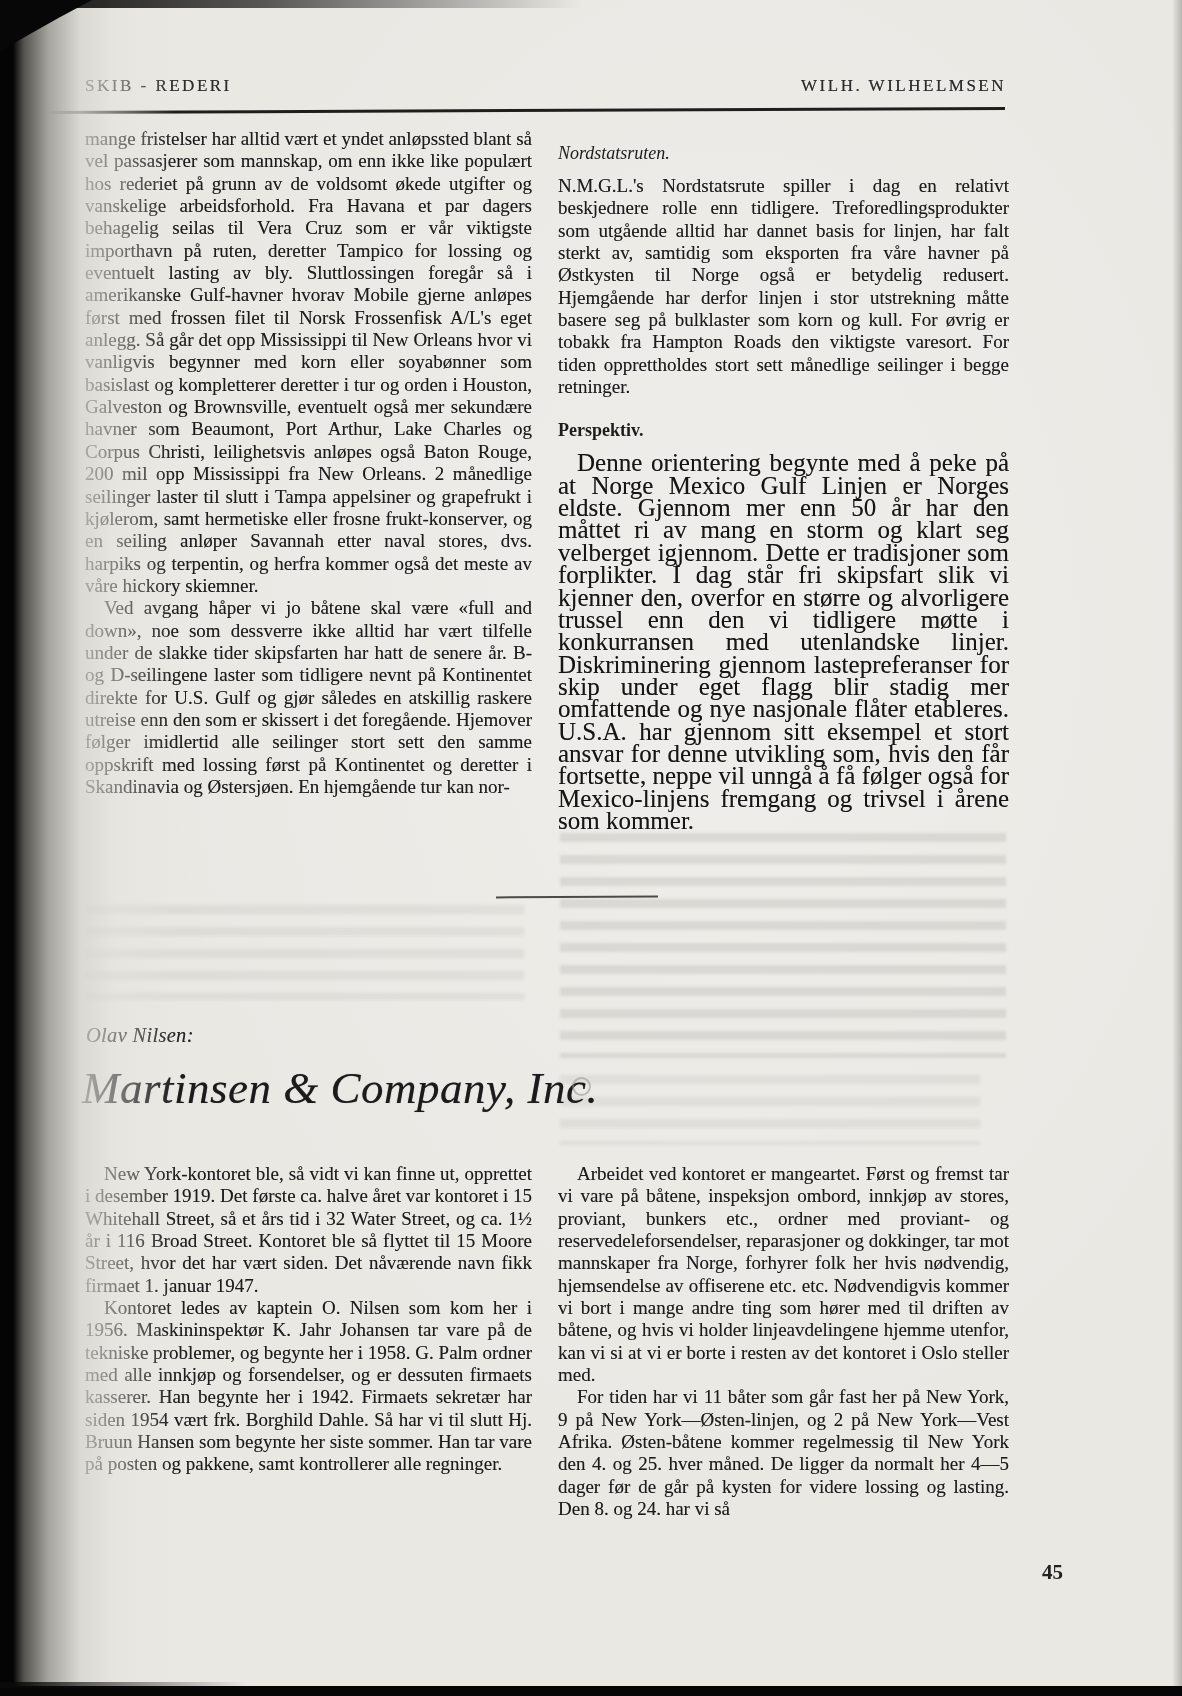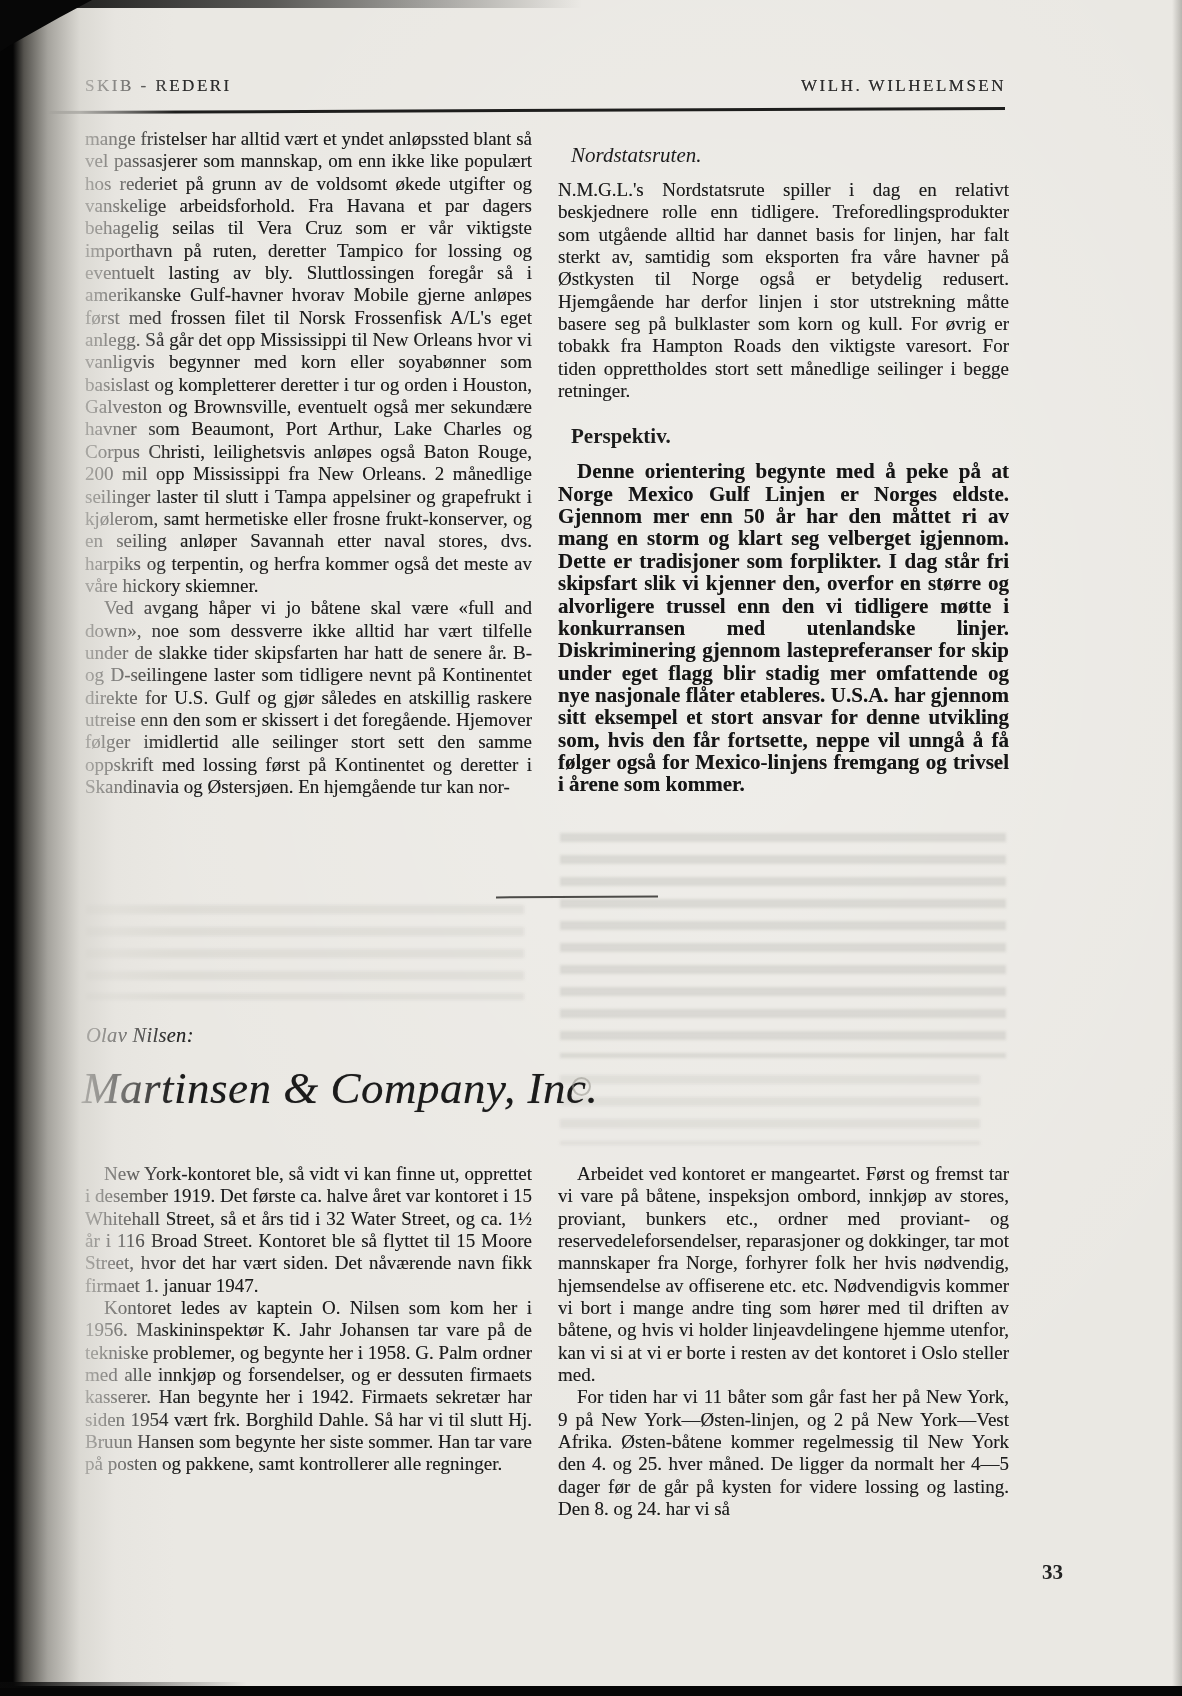--- a/index.html
+++ b/index.html
@@ -37,22 +37,22 @@
   .hdr-rule{ position:absolute; left:38px; top:109px; width:967px; height:3px; background:#1e1e1d;
     transform:rotate(-0.25deg); z-index:3;}
   .cols{ position:absolute; display:flex; gap:26px; z-index:2; }
   .cols-top{ left:85px; top:128px; width:924px; }
   .cols-bottom{ left:85px; top:1163px; width:924px; }
   .col-l{ width:447px; }
   .col-r{ width:451px; }
   p.body-text{ margin:0; font-size:19px; line-height:22.35px; text-align:justify;
     text-shadow:0 0 0.5px rgba(25,25,25,0.45); }
   p.indent{ text-indent:19px; }
-  p.bold{ font-weight:bold; font-size:21px; color:#151515; }
-  .subhead{ margin:15px 0 11px 13px; font-size:21px; }
+  p.bold{ font-weight:normal; font-size:25px; color:#151515; }
+  .subhead{ margin:15px 0 11px 0; font-size:18px; }
   .subhead.italic{ font-style:italic; font-weight:normal; }
   .subhead.bold{ font-weight:bold; margin-top:22px; }
   .divider{ position:absolute; left:496px; top:896px; width:162px; height:2px; background:#4c4b48;
     transform:rotate(-0.3deg); z-index:2;}
   .byline{ position:absolute; left:86px; top:1024px; font-style:italic; font-size:20.5px; color:#242424;
     letter-spacing:0.3px; z-index:2; text-shadow:0 0 0.5px rgba(25,25,25,0.4);}
   .article-title{ position:absolute; left:82px; top:1062px; font-style:italic; font-size:45px;
     letter-spacing:0.5px; color:#1b1b1b; z-index:2; text-shadow:0 0 0.7px rgba(20,20,20,0.5);}
   .page-number{ position:absolute; left:1042px; top:1560px; font-size:21px; font-weight:bold;
     color:#222; z-index:2;}
@@ -93,21 +93,21 @@
     <div class="col-l">
       <p class="body-text indent">New York-kontoret ble, så vidt vi kan finne ut, opprettet i desember 1919. Det første ca. halve året var kontoret i 15 Whitehall Street, så et års tid i 32 Water Street, og ca. 1½ år i 116 Broad Street. Kontoret ble så flyttet til 15 Moore Street, hvor det har vært siden. Det nåværende navn fikk firmaet 1. januar 1947.</p>
       <p class="body-text indent">Kontoret ledes av kaptein O. Nilsen som kom her i 1956. Maskininspektør K. Jahr Johansen tar vare på de tekniske problemer, og begynte her i 1958. G. Palm ordner med alle innkjøp og forsendelser, og er dessuten firmaets kasserer. Han begynte her i 1942. Firmaets sekretær har siden 1954 vært frk. Borghild Dahle. Så har vi til slutt Hj. Bruun Hansen som begynte her siste sommer. Han tar vare på posten og pakkene, samt kontrollerer alle regninger.</p>
     </div>
     <div class="col-r">
       <p class="body-text indent">Arbeidet ved kontoret er mangeartet. Først og fremst tar vi vare på båtene, inspeksjon ombord, innkjøp av stores, proviant, bunkers etc., ordner med proviant- og reservedeleforsendelser, reparasjoner og dokkinger, tar mot mannskaper fra Norge, forhyrer folk her hvis nødvendig, hjemsendelse av offiserene etc. etc. Nødvendigvis kommer vi bort i mange andre ting som hører med til driften av båtene, og hvis vi holder linjeavdelingene hjemme utenfor, kan vi si at vi er borte i resten av det kontoret i Oslo steller med.</p>
       <p class="body-text indent">For tiden har vi 11 båter som går fast her på New York, 9 på New York—Østen-linjen, og 2 på New York—Vest Afrika. Østen-båtene kommer regelmessig til New York den 4. og 25. hver måned. De ligger da normalt her 4—5 dager før de går på kysten for videre lossing og lasting. Den 8. og 24. har vi så</p>
     </div>
   </div>
 
-  <div class="page-number">33</div>
+  <div class="page-number">45</div>
 
   <div class="edge-left"></div>
   <div class="edge-top"></div>
   <div class="corner-blob"></div>
   <div class="edge-bottom"></div>
   <div class="edge-bottom2"></div>
   <div class="edge-right"></div>
 </div>
 
 </body></html>

